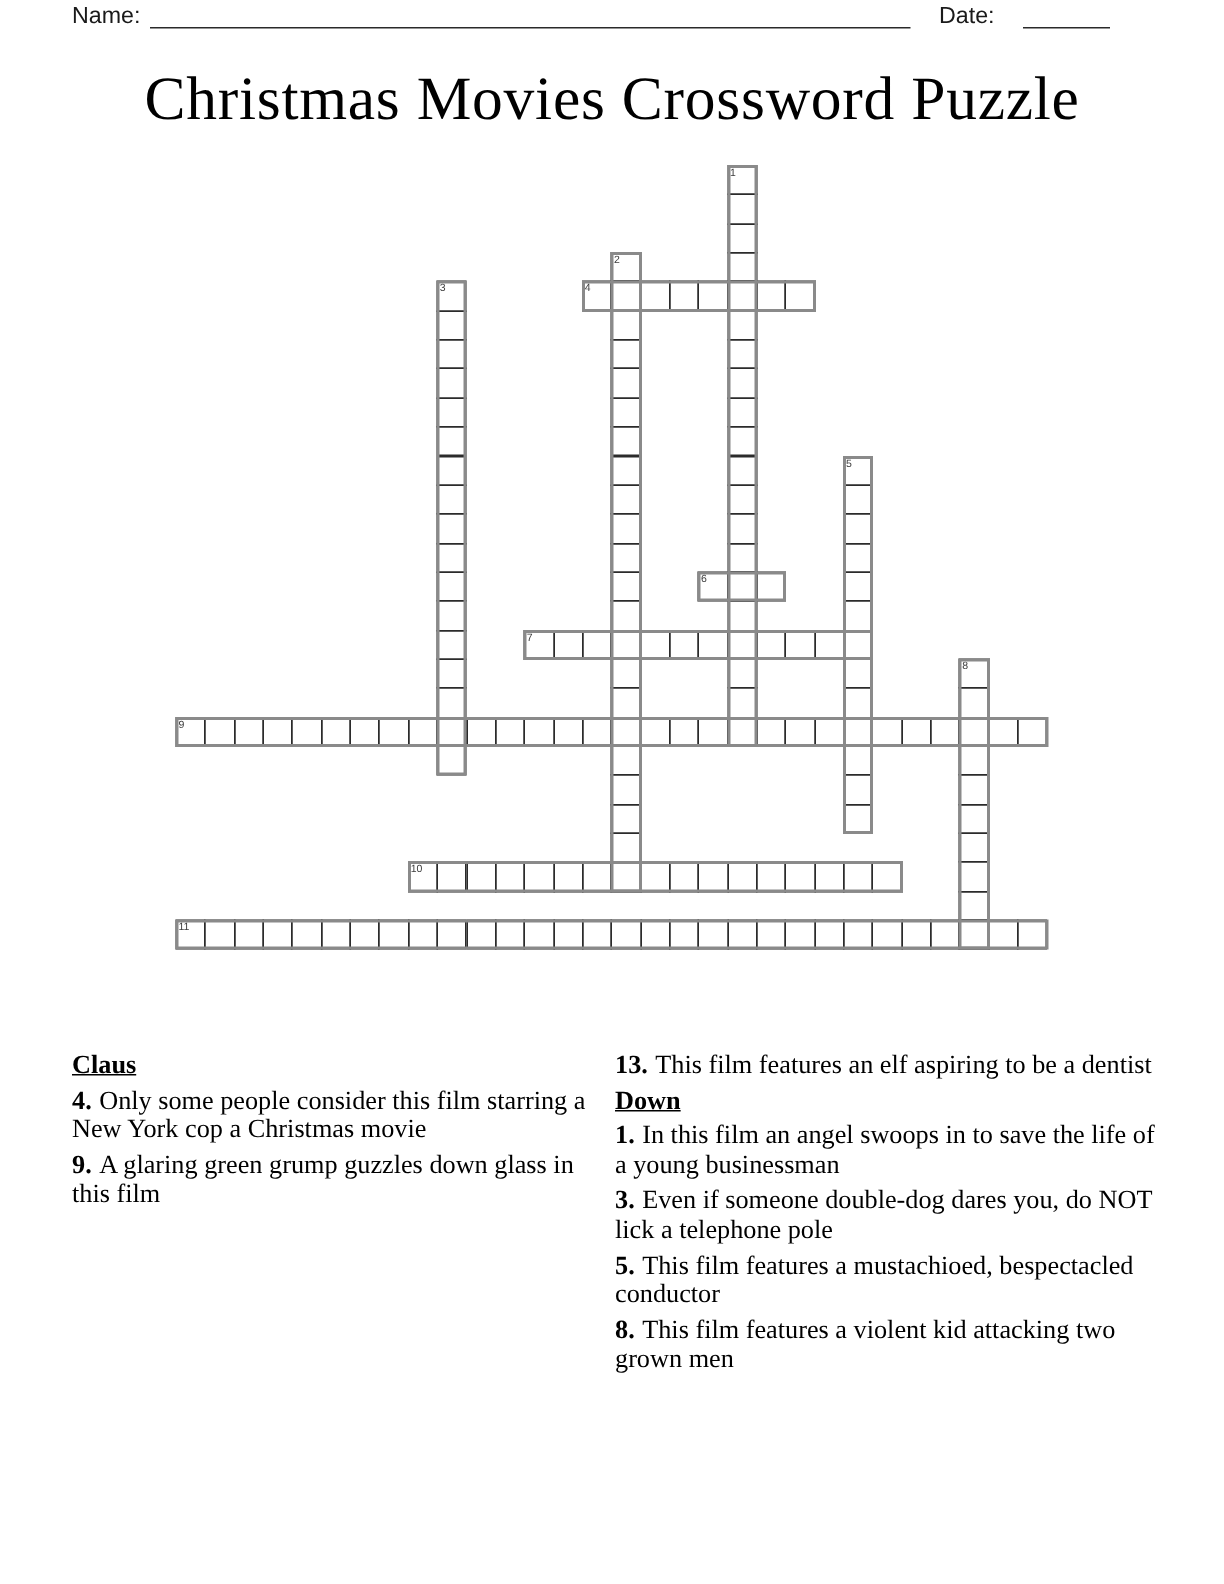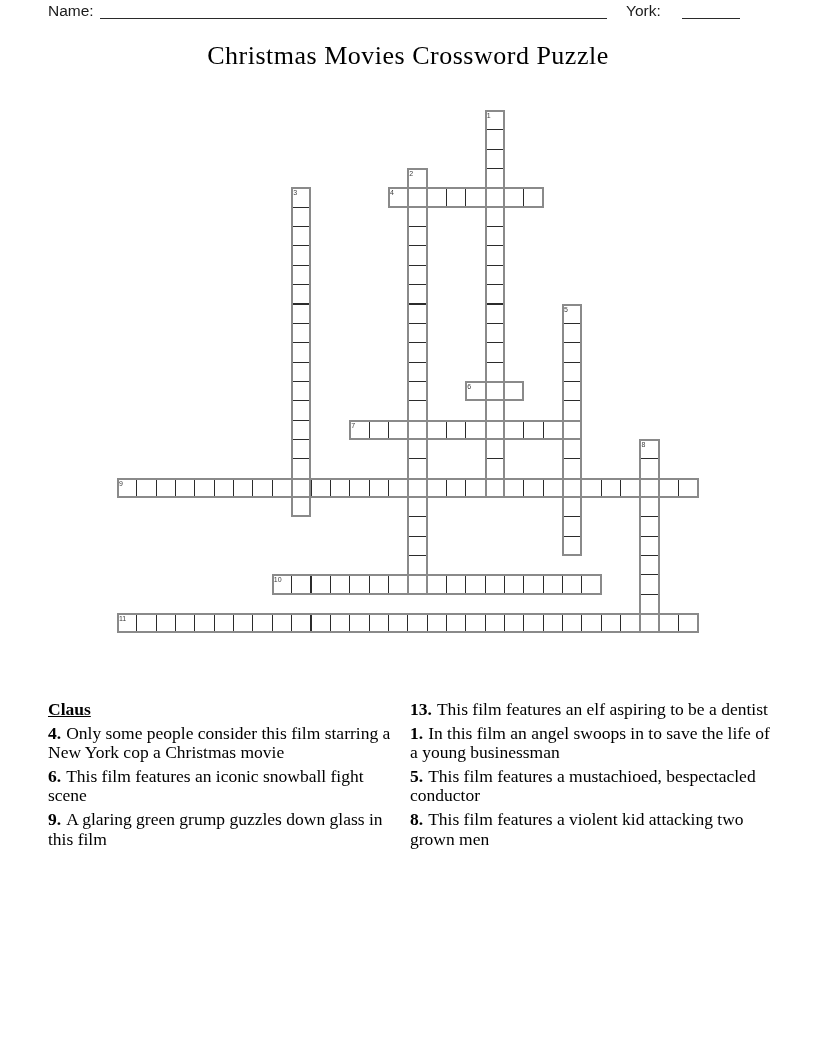--- a/index.html
+++ b/index.html
@@ -29,21 +29,21 @@
   #name-line { left: 100px; width: 507px; }
   #date-line { left: 682px; width: 58px; }
   
   .title {
     position: absolute;
     top: 41px;
     left: 0;
     width: 816px;
     text-align: center;
     font-family: "Liberation Serif", serif;
-    font-size: 26px;
+    font-size: 41px;
     font-weight: normal;
     letter-spacing: 0.5px;
     color: #000000;
   }
   
   #crossword {
     position: absolute;
     left: 117px;
     top: 110px;
     width: 582px;
@@ -89,21 +89,21 @@
   .cnum { font-weight: bold; margin-right: 5px; }
 </style>
 </head>
 <body>
 
 <div class="page">
 
   <div class="header">
     <span class="hlabel" id="name-label">Name:</span>
     <span class="fill-line" id="name-line"></span>
-    <span class="hlabel" id="date-label">York:</span>
+    <span class="hlabel" id="date-label">Date:</span>
     <span class="fill-line" id="date-line"></span>
   </div>
 
   <h1 class="title">Christmas Movies Crossword Puzzle</h1>
 
   <div id="crossword">
       <div class="cell" style="left: 367.65px; top: 0px; width: 20.35px; height: 20.35px;"></div>
       <div class="cell" style="left: 367.65px; top: 19.35px; width: 20.35px; height: 20.35px;"></div>
       <div class="cell" style="left: 367.65px; top: 38.7px; width: 20.35px; height: 20.35px;"></div>
       <div class="cell" style="left: 367.65px; top: 58.05px; width: 20.35px; height: 20.35px;"></div>
@@ -305,24 +305,25 @@
       <span class="cell-number" style="left: 2px; top: 369.65px;">9</span>
       <div class="word-outline" style="left: 154.8px; top: 464.4px; width: 329.95px; height: 20.35px;"></div>
       <span class="cell-number" style="left: 156.8px; top: 466.4px;">10</span>
       <div class="word-outline" style="left: 0px; top: 503.1px; width: 581.5px; height: 20.35px;"></div>
       <span class="cell-number" style="left: 2px; top: 505.1px;">11</span>
     </div>
 
   <div class="clue-col" id="clues-left">
     <div class="clue-heading">Claus</div>
     <p class="clue"><b class="cnum">4.</b><span>Only some people consider this film starring a New York cop a Christmas movie</span></p>
-    <p class="clue"><b class="cnum">6.</b><span>This film features an iconic snowball fight scene</span></p>
     <p class="clue"><b class="cnum">9.</b><span>A glaring green grump guzzles down glass in this film</span></p>
   </div>
 
   <div class="clue-col" id="clues-right">
     <p class="clue"><b class="cnum">13.</b><span>This film features an elf aspiring to be a dentist</span></p>
+    <div class="clue-heading">Down</div>
     <p class="clue"><b class="cnum">1.</b><span>In this film an angel swoops in to save the life of a young businessman</span></p>
+    <p class="clue"><b class="cnum">3.</b><span>Even if someone double-dog dares you, do NOT lick a telephone pole</span></p>
     <p class="clue"><b class="cnum">5.</b><span>This film features a mustachioed, bespectacled conductor</span></p>
     <p class="clue"><b class="cnum">8.</b><span>This film features a violent kid attacking two grown men</span></p>
   </div>
 
 </div>
 
 </body></html>

